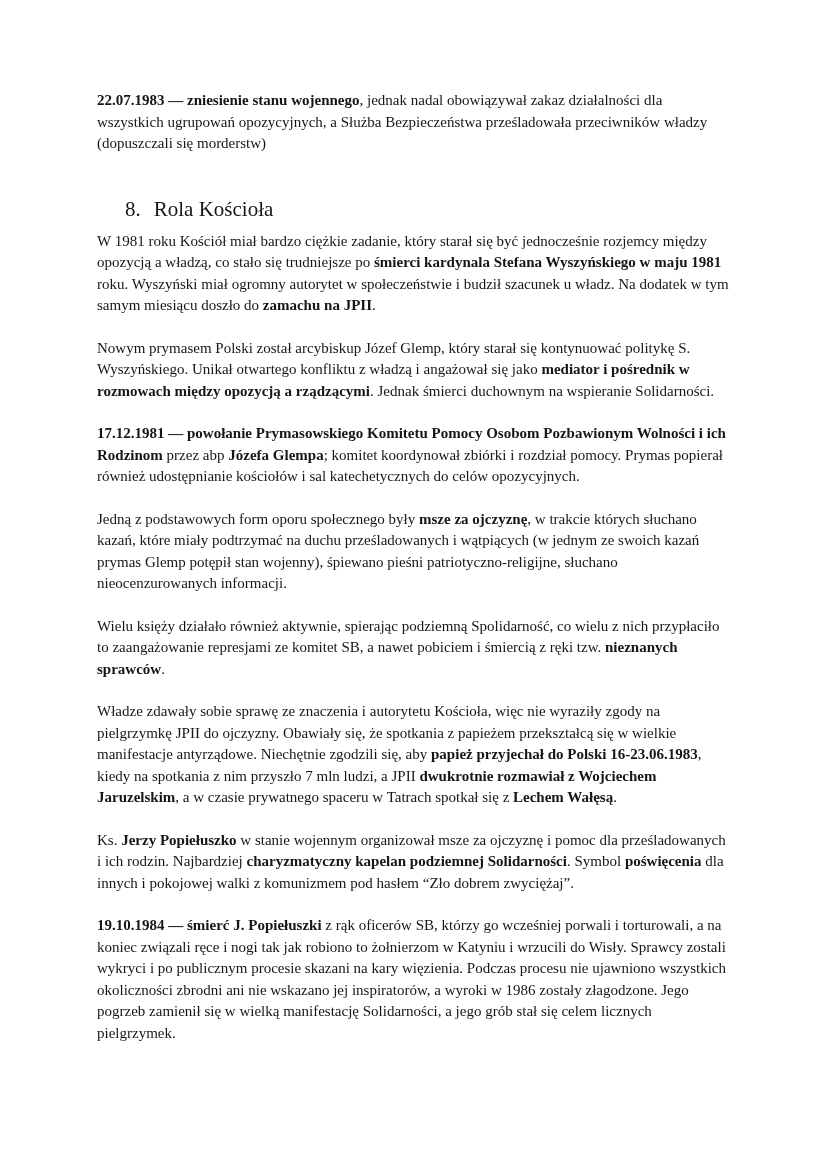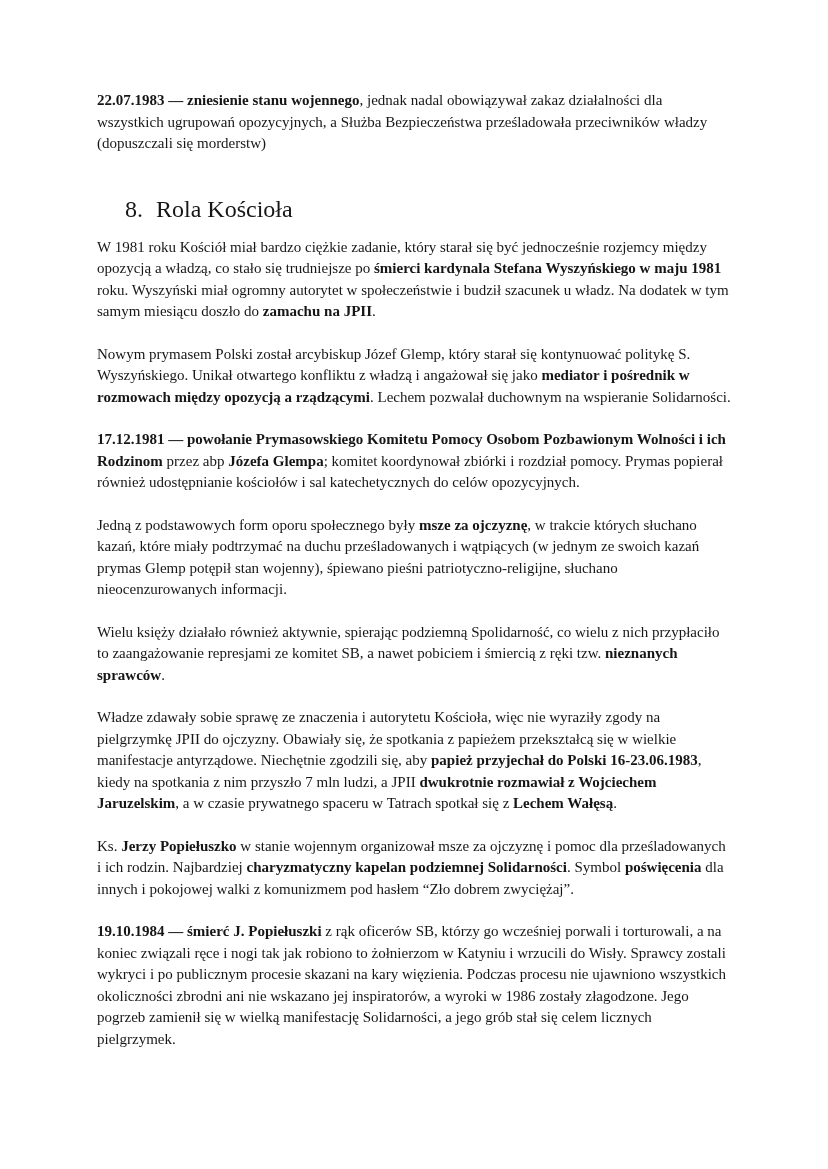--- a/index.html
+++ b/index.html
@@ -28,41 +28,41 @@
   .doc-paragraph {
     margin: 0 0 21px 0;
   }
   .run {
     font-weight: 400;
   }
   .run.bold {
     font-weight: 700;
   }
   .doc-heading {
-    font-size: 24px;
+    font-size: 21px;
     font-weight: 400;
     line-height: 29px;
-    margin: 40px 0 13px 0;
+    margin: 40px 0 7px 0;
     padding-left: 28px;
     color: #161616;
   }
   .heading-number {
     display: inline-block;
     margin-right: 13px;
   }
 </style>
 </head>
 <body>
 
 <div class="page">
   <div class="content" id="doc-content">
       <p class="doc-paragraph"><span class="run bold">22.07.1983 — zniesienie stanu wojennego</span><span class="run">, jednak nadal obowiązywał zakaz działalności dla wszystkich ugrupowań opozycyjnych, a Służba Bezpieczeństwa prześladowała przeciwników władzy (dopuszczali się morderstw)</span></p>
       <h1 class="doc-heading"><span class="heading-number">8.</span><span class="heading-text">Rola Kościoła</span></h1>
       <p class="doc-paragraph"><span class="run">W 1981 roku Kościół miał bardzo ciężkie zadanie, który starał się być jednocześnie rozjemcy między opozycją a władzą, co stało się trudniejsze po </span><span class="run bold">śmierci kardynala Stefana Wyszyńskiego w maju 1981</span><span class="run"> roku. Wyszyński miał ogromny autorytet w społeczeństwie i budził szacunek u władz. Na dodatek w tym samym miesiącu doszło do </span><span class="run bold">zamachu na JPII</span><span class="run">.</span></p>
-      <p class="doc-paragraph"><span class="run">Nowym prymasem Polski został arcybiskup Józef Glemp, który starał się kontynuować politykę S. Wyszyńskiego. Unikał otwartego konfliktu z władzą i angażował się jako </span><span class="run bold">mediator i pośrednik w rozmowach między opozycją a rządzącymi</span><span class="run">. Lechem pozwalał duchownym na wspieranie Solidarności.</span></p>
+      <p class="doc-paragraph"><span class="run">Nowym prymasem Polski został arcybiskup Józef Glemp, który starał się kontynuować politykę S. Wyszyńskiego. Unikał otwartego konfliktu z władzą i angażował się jako </span><span class="run bold">mediator i pośrednik w rozmowach między opozycją a rządzącymi</span><span class="run">. Jednak śmierci duchownym na wspieranie Solidarności.</span></p>
       <p class="doc-paragraph"><span class="run bold">17.12.1981 — powołanie Prymasowskiego Komitetu Pomocy Osobom Pozbawionym Wolności i ich Rodzinom</span><span class="run"> przez abp </span><span class="run bold">Józefa Glempa</span><span class="run">; komitet koordynował zbiórki i rozdział pomocy. Prymas popierał również udostępnianie kościołów i sal katechetycznych do celów opozycyjnych.</span></p>
       <p class="doc-paragraph"><span class="run">Jedną z podstawowych form oporu społecznego były </span><span class="run bold">msze za ojczyznę</span><span class="run">, w trakcie których słuchano kazań, które miały podtrzymać na duchu prześladowanych i wątpiących (w jednym ze swoich kazań prymas Glemp potępił stan wojenny), śpiewano pieśni patriotyczno-religijne, słuchano nieocenzurowanych informacji.</span></p>
       <p class="doc-paragraph"><span class="run">Wielu księży działało również aktywnie, spierając podziemną Spolidarność, co wielu z nich przypłaciło to zaangażowanie represjami ze komitet SB, a nawet pobiciem i śmiercią z ręki tzw. </span><span class="run bold">nieznanych sprawców</span><span class="run">.</span></p>
       <p class="doc-paragraph"><span class="run">Władze zdawały sobie sprawę ze znaczenia i autorytetu Kościoła, więc nie wyraziły zgody na pielgrzymkę JPII do ojczyzny. Obawiały się, że spotkania z papieżem przekształcą się w wielkie manifestacje antyrządowe. Niechętnie zgodzili się, aby </span><span class="run bold">papież przyjechał do Polski 16-23.06.1983</span><span class="run">, kiedy na spotkania z nim przyszło 7 mln ludzi, a JPII </span><span class="run bold">dwukrotnie rozmawiał z Wojciechem Jaruzelskim</span><span class="run">, a w czasie prywatnego spaceru w Tatrach spotkał się z </span><span class="run bold">Lechem Wałęsą</span><span class="run">.</span></p>
       <p class="doc-paragraph"><span class="run">Ks. </span><span class="run bold">Jerzy Popiełuszko</span><span class="run"> w stanie wojennym organizował msze za ojczyznę i pomoc dla prześladowanych i ich rodzin. Najbardziej </span><span class="run bold">charyzmatyczny kapelan podziemnej Solidarności</span><span class="run">. Symbol </span><span class="run bold">poświęcenia</span><span class="run"> dla innych i pokojowej walki z komunizmem pod hasłem “Zło dobrem zwyciężaj”.</span></p>
       <p class="doc-paragraph"><span class="run bold">19.10.1984 — śmierć J. Popiełuszki</span><span class="run"> z rąk oficerów SB, którzy go wcześniej porwali i torturowali, a na koniec związali ręce i nogi tak jak robiono to żołnierzom w Katyniu i wrzucili do Wisły. Sprawcy zostali wykryci i po publicznym procesie skazani na kary więzienia. Podczas procesu nie ujawniono wszystkich okoliczności zbrodni ani nie wskazano jej inspiratorów, a wyroki w 1986 zostały złagodzone. Jego pogrzeb zamienił się w wielką manifestację Solidarności, a jego grób stał się celem licznych pielgrzymek.</span></p>
     </div>
 </div>
 
 </body></html>

